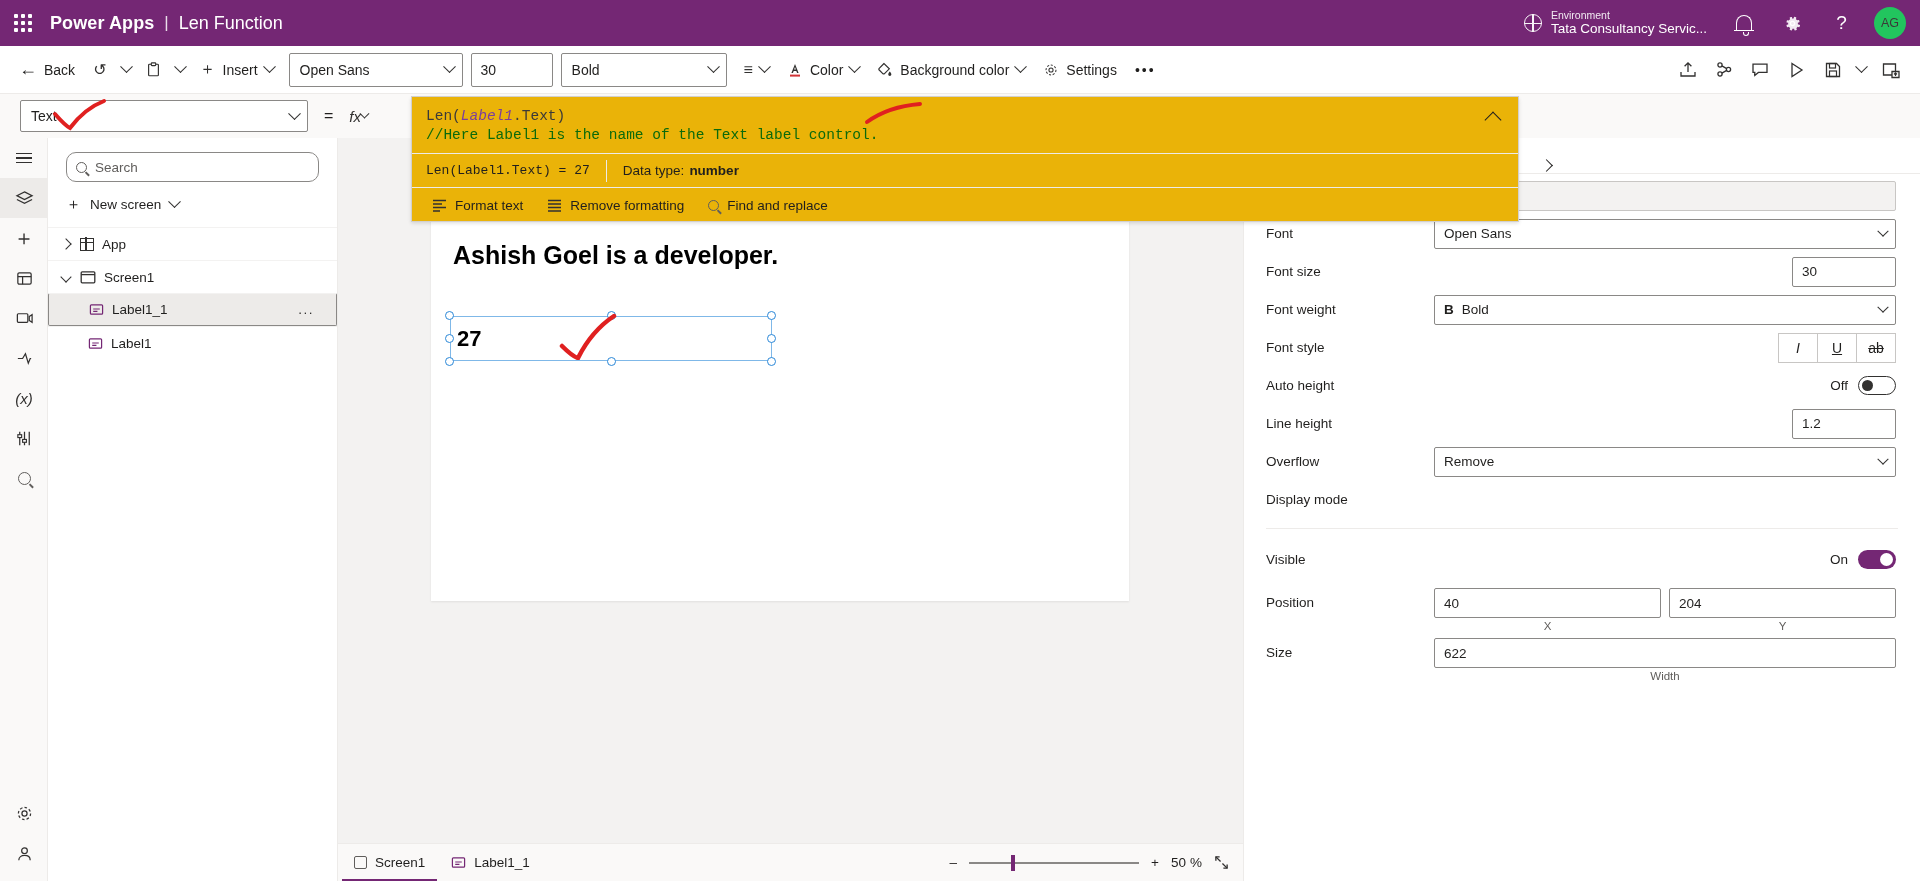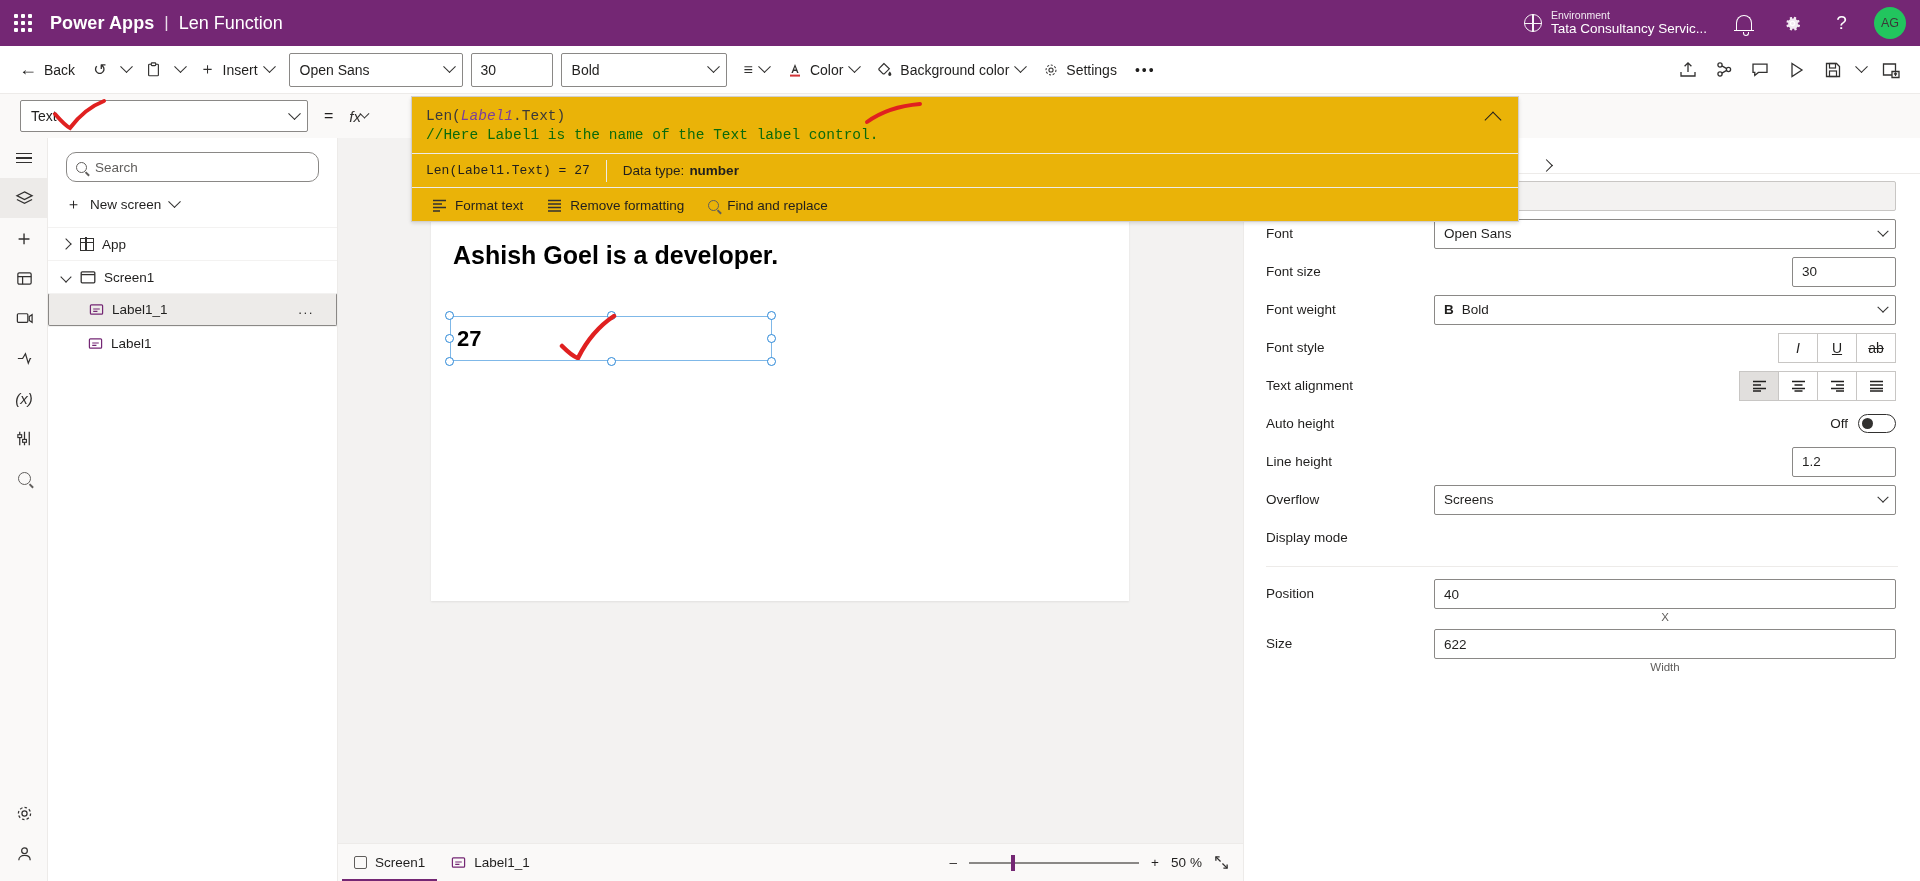--- a/index.html
+++ b/index.html
@@ -647,77 +647,66 @@
     </span>
   </div>
   <div class="prow">
     <span class="plabel">Font style</span>
     <span class="seggap"></span>
     <span class="segbtn" style="font-style:italic">I</span>
     <span class="segbtn" style="text-decoration:underline">U</span>
     <span class="segbtn" style="text-decoration:line-through">ab</span>
   </div>
   <div class="prow">
-    <span class="plabel">Text alignment</span>
-    <span class="seggap"></span>
-    <span class="segbtn active">
-      <svg width="15" height="12" viewBox="0 0 15 12">
-          <path d="M1 1.5h13M1 5h8M1 8.5h13M1 11h8" stroke="#201f1e" stroke-width="1.3"></path>
-        </svg>
-    </span>
-    <span class="segbtn">
-      <svg width="15" height="12" viewBox="0 0 15 12">
-          <path d="M1 1.5h13M3.5 5h8M1 8.5h13M3.5 11h8" stroke="#201f1e" stroke-width="1.3"></path>
-        </svg>
-    </span>
-    <span class="segbtn">
-      <svg width="15" height="12" viewBox="0 0 15 12">
-          <path d="M1 1.5h13M6 5h8M1 8.5h13M6 11h8" stroke="#201f1e" stroke-width="1.3"></path>
-        </svg>
-    </span>
-    <span class="segbtn">
-      <svg width="15" height="12" viewBox="0 0 15 12">
-          <path d="M1 1.5h13M1 5h13M1 8.5h13M1 11h13" stroke="#201f1e" stroke-width="1.3"></path>
-        </svg>
-    </span>
-  </div>
-  <div class="prow">
     <span class="plabel">Auto height</span>
     <span class="toggle-wrap">
       <span class="tg-label">Off</span>
       <span class="tg off">
           <i></i>
         </span>
     </span>
   </div>
   <div class="prow">
     <span class="plabel">Line height</span>
     <span class="seggap"></span>
     <span class="pfield" style="flex:none; width:104px">1.2</span>
   </div>
   <div class="prow">
     <span class="plabel">Overflow</span>
     <span class="pfield">
-      <span>Screens</span>
+      <span>Remove</span>
       <span class="cb-chev"></span>
     </span>
   </div>
   <div class="prow">
     <span class="plabel">Display mode</span>
   </div>
 
   <div class="pdivider"></div>
 
+  <div class="prow" style="margin-top:14px">
+    <span class="plabel">Visible</span>
+    <span class="toggle-wrap">
+      <span class="tg-label">On</span>
+      <span class="tg on">
+          <i></i>
+        </span>
+    </span>
+  </div>
 
   <div class="prow wide" style="align-items:flex-start; height:auto; margin-top:12px">
     <span class="plabel" style="padding-top:7px">Position</span>
     <span class="two-field">
       <span class="ffcol">
         <span class="pfield">40</span>
         <span class="subcap" style="display:block">X</span>
+      </span>
+      <span class="ffcol">
+        <span class="pfield">204</span>
+        <span class="subcap" style="display:block">Y</span>
       </span>
     </span>
   </div>
 
   <div class="prow wide" style="align-items:flex-start; height:auto; margin-top:6px">
     <span class="plabel" style="padding-top:7px">Size</span>
     <span class="two-field">
       <span class="ffcol">
         <span class="pfield">622</span>
         <span class="subcap" style="display:block">Width</span>

